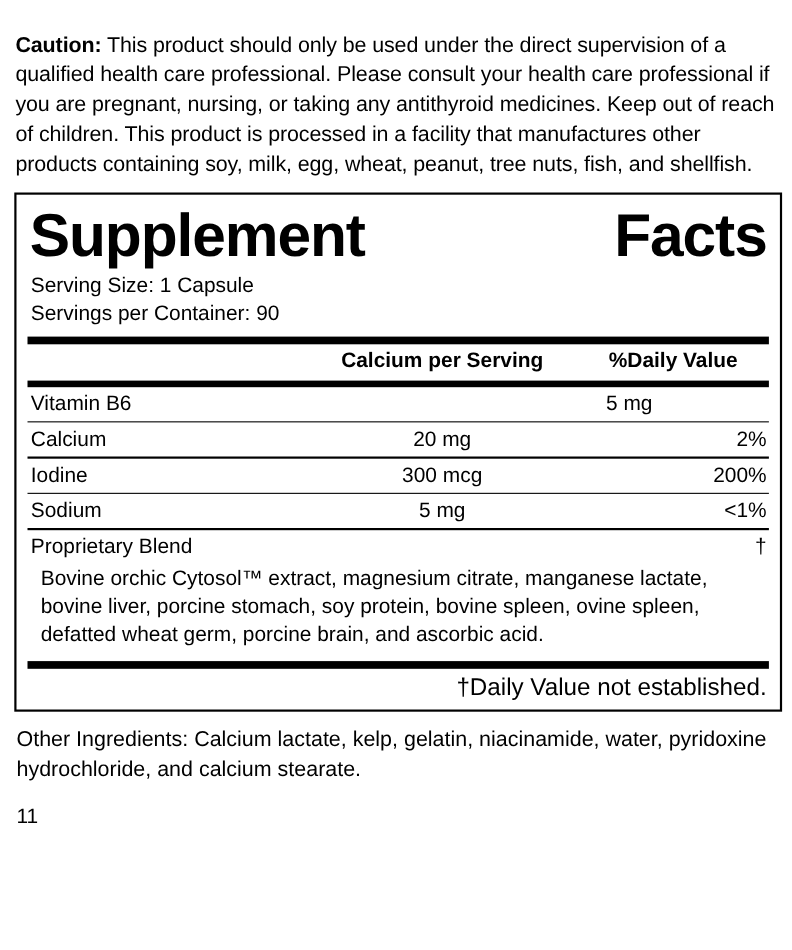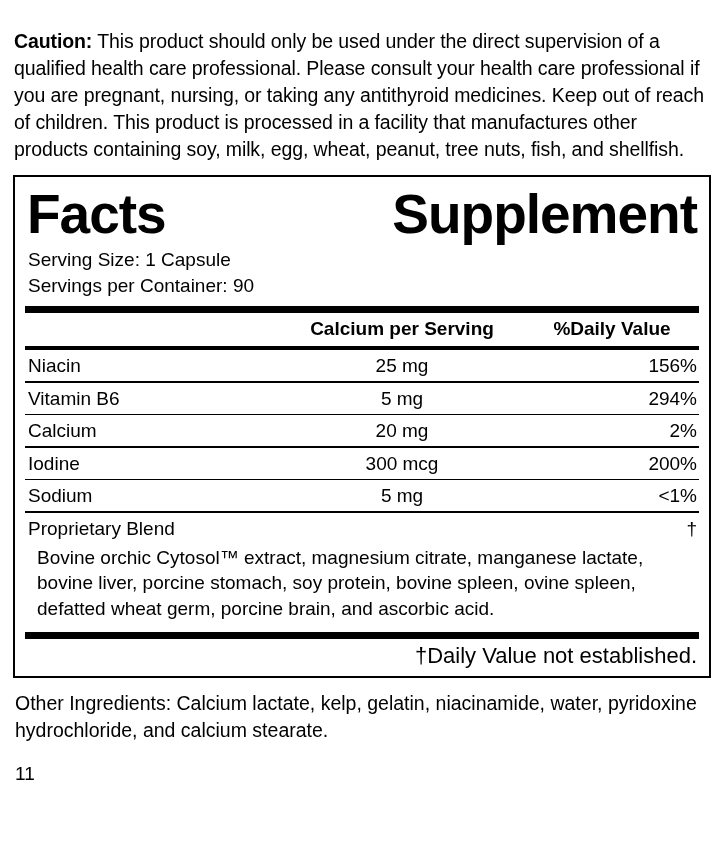--- a/index.html
+++ b/index.html
@@ -129,48 +129,42 @@
 </head>
 <body>
 
 <div class="page">
 
   <p class="caution"><b>Caution:</b><span> This product should only be used under the direct supervision of a qualified health care professional. Please consult your health care professional if you are pregnant, nursing, or taking any antithyroid medicines. Keep out of reach of children. This product is processed in a facility that manufactures other products containing soy, milk, egg, wheat, peanut, tree nuts, fish, and shellfish.</span></p>
 
   <div class="sf-panel">
 
     <div class="sf-title">
+      <span>Supplement</span>
       <span>Facts</span>
-      <span>Supplement</span>
     </div>
 
     <div class="sf-serving">Serving Size: 1 Capsule</div>
     <div class="sf-serving">Servings per Container: 90</div>
 
     <div class="rule-thick"></div>
 
     <div class="hdr-row">
       <span class="hdr-spacer"></span>
       <span class="hdr-amount">Calcium per Serving</span>
       <span class="hdr-dv">%Daily Value</span>
     </div>
 
     <div class="rule-med"></div>
 
-    <div class="nutrient-row">
-      <span class="n-name">Niacin</span>
-      <span class="n-amount">25 mg</span>
-      <span class="n-dv">156%</span>
-    </div>
     <div class="rule-thin"></div>
 
     <div class="nutrient-row">
       <span class="n-name">Vitamin B6</span>
       <span class="n-amount">5 mg</span>
-      <span class="n-dv">294%</span>
     </div>
     <div class="rule-thin"></div>
 
     <div class="nutrient-row">
       <span class="n-name">Calcium</span>
       <span class="n-amount">20 mg</span>
       <span class="n-dv">2%</span>
     </div>
     <div class="rule-thin"></div>
 

